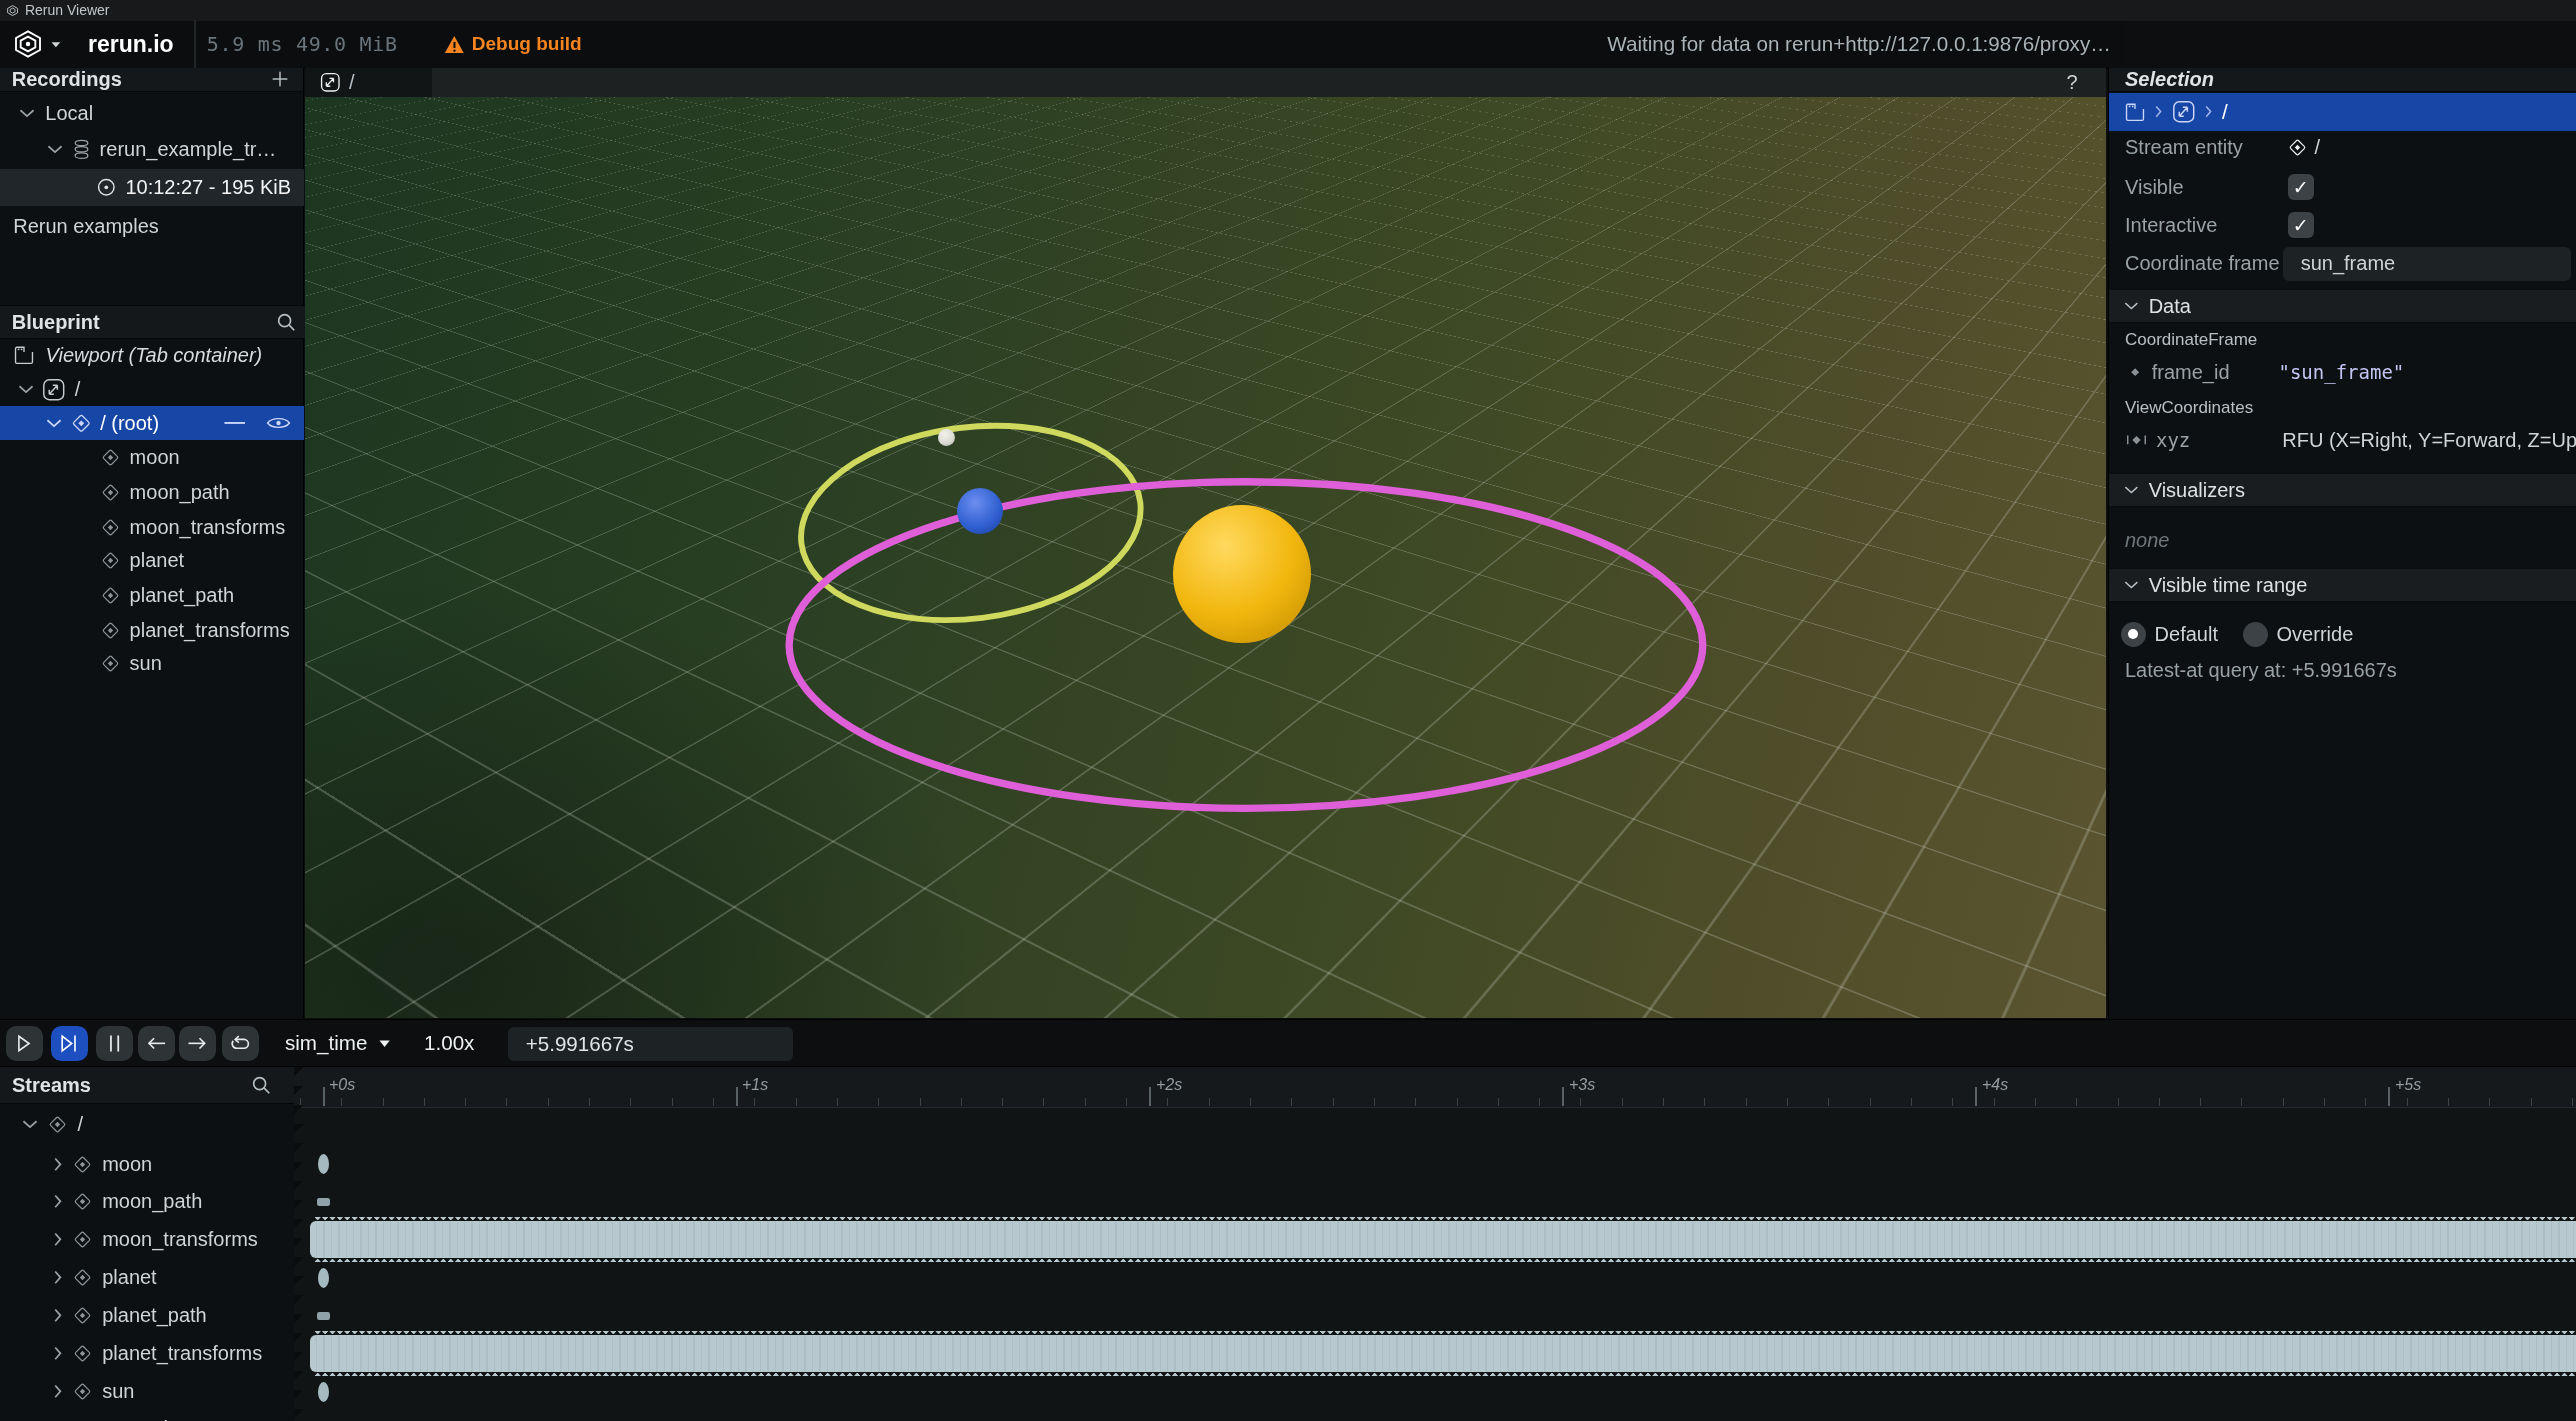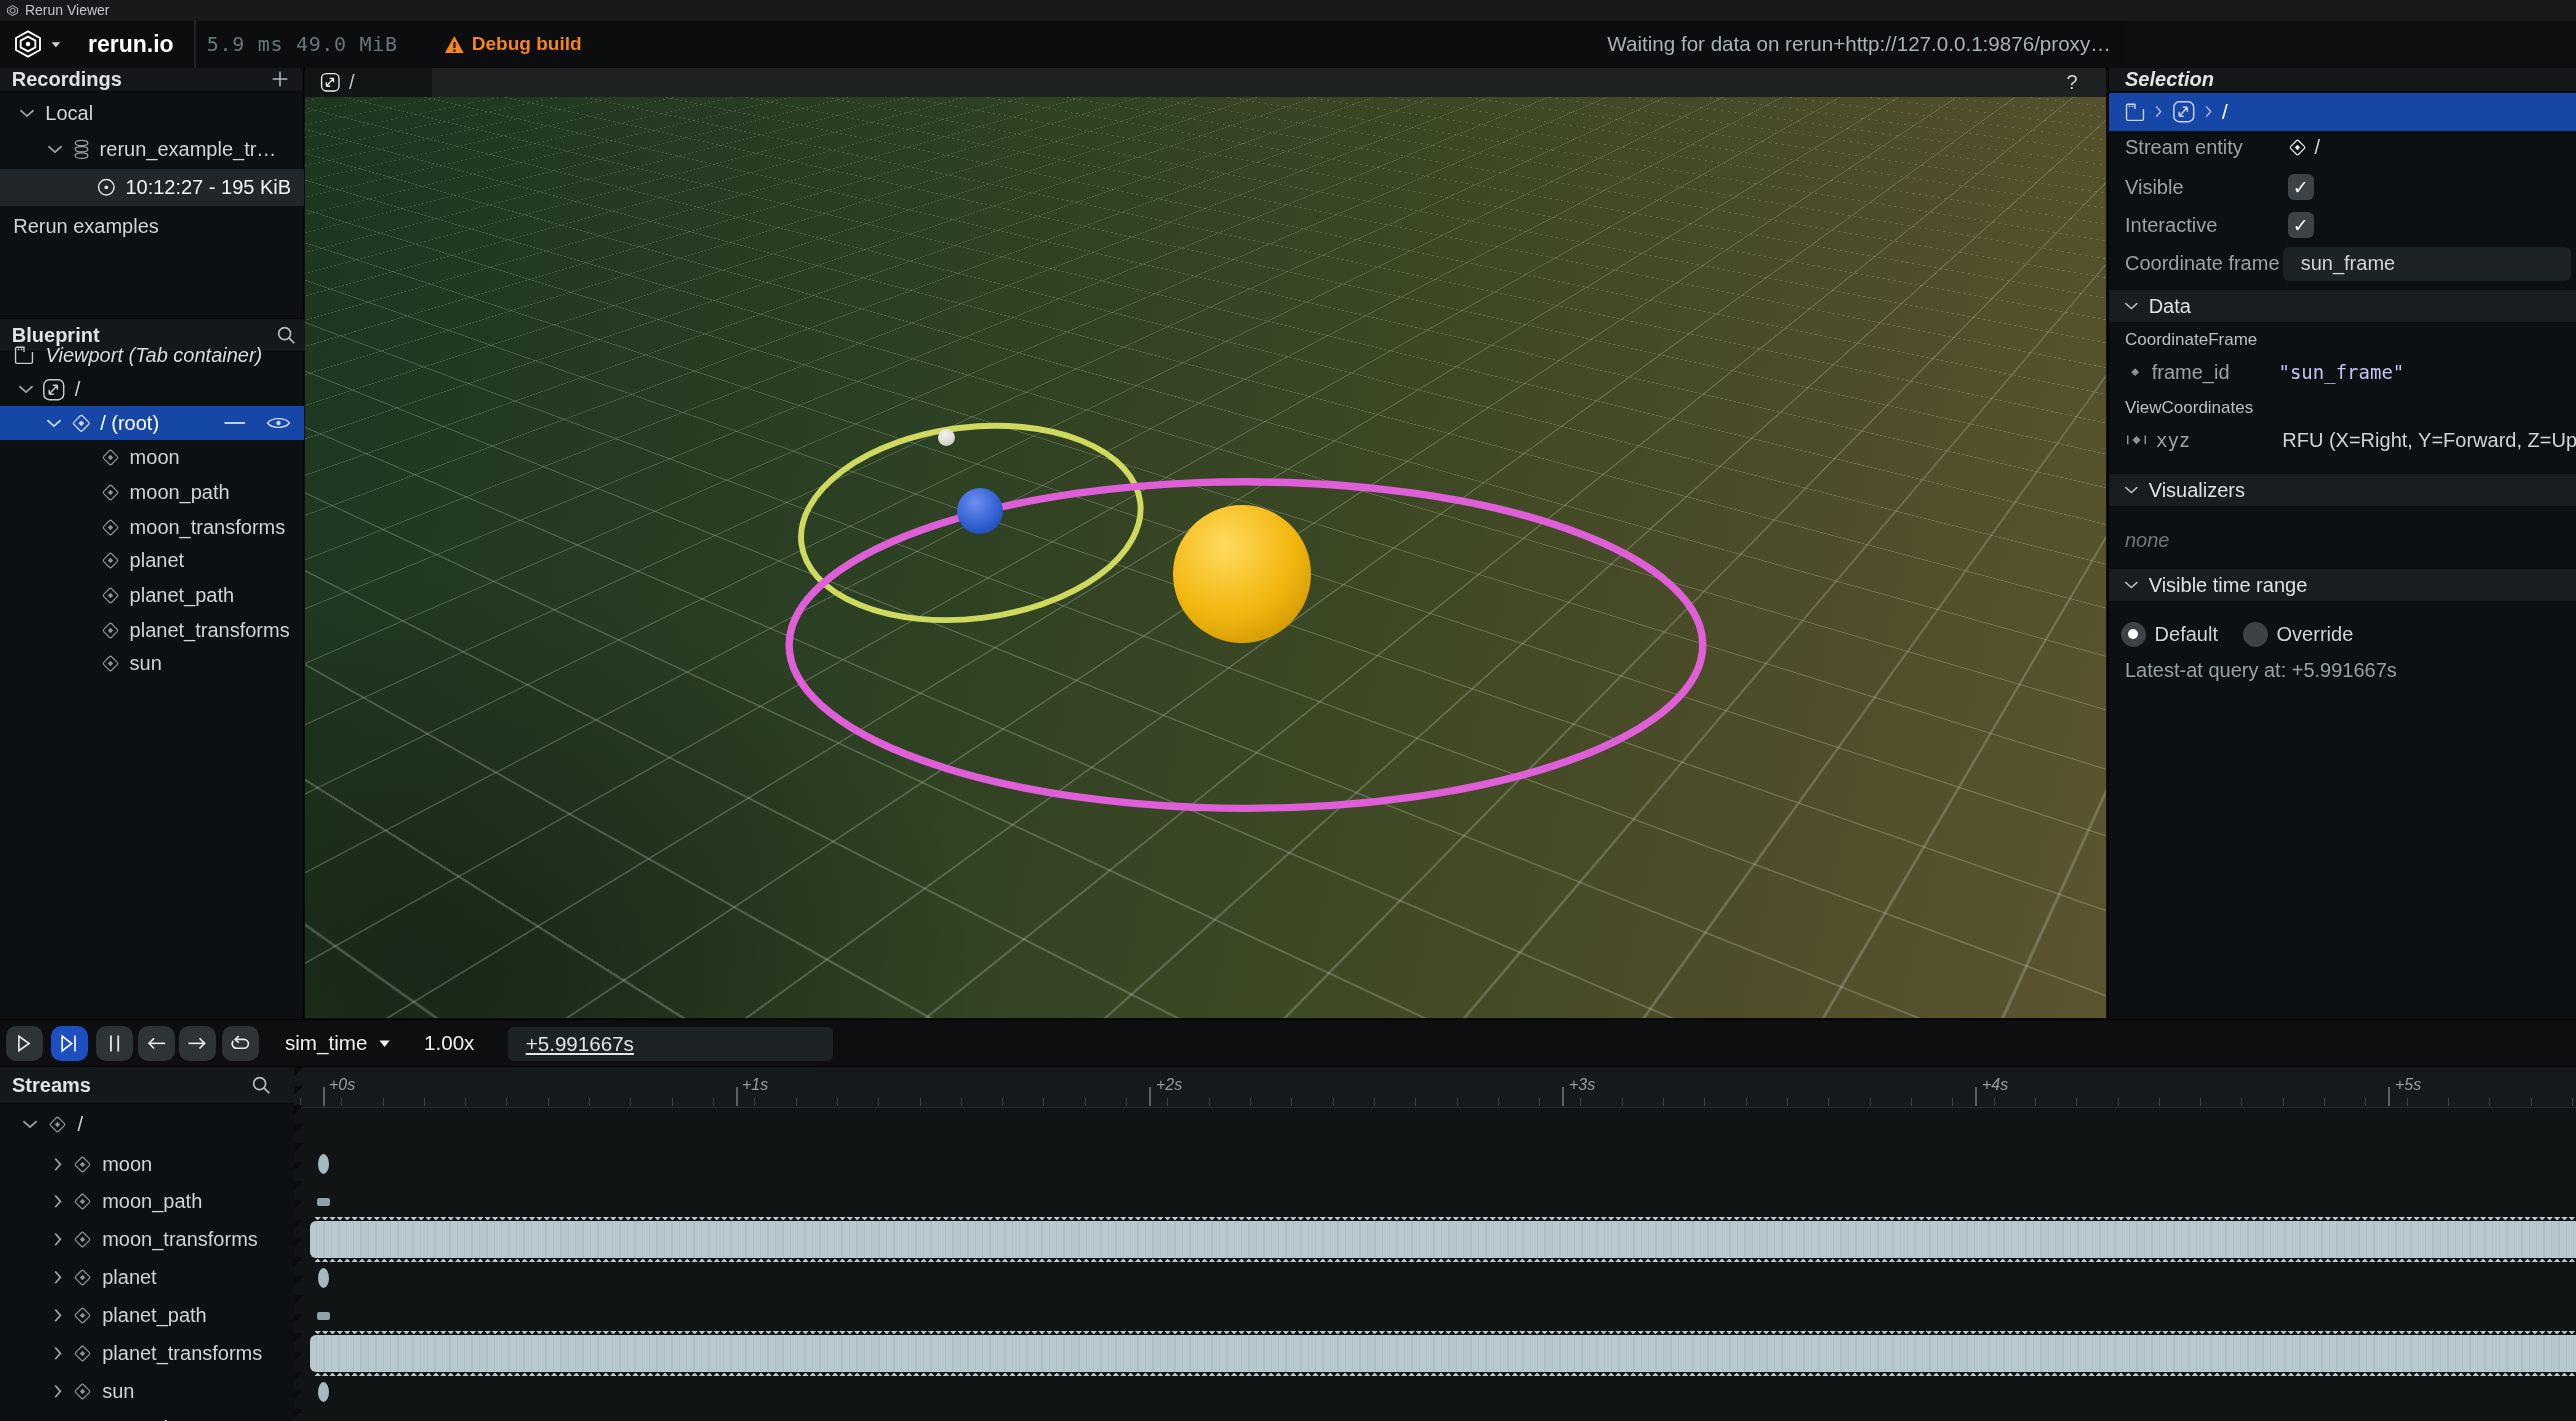--- a/index.html
+++ b/index.html
@@ -163,21 +163,21 @@
             <circle cx="12" cy="12" r="2.2" fill="#dfe3e5" stroke="none"></circle>
           </svg>
       </span>
       <span class="lbl" style="color:#f2f4f5;">10:12:27 - 195 KiB</span>
     </div>
 
     <div class="row" style="left:0; top:144px; width:304px; height:29px; padding-left:13.2px;">
       <span class="lbl">Rerun examples</span>
     </div>
 
-    <div class="phead hdr-strip" style="position:absolute; left:0; top:250px; width:348px; height:34px; border-top:1.5px solid #060808;">
+    <div class="phead hdr-strip" style="position:absolute; left:0; top:237px; width:348px; height:34px; border-top:1.5px solid #060808;">
       <span class="ttl">Blueprint</span>
       <span class="ico" style="margin-left:auto; margin-right:16px;">
         <svg width="22" height="22" viewBox="0 0 24 24" fill="none" stroke="#b9c0c4" stroke-width="1.8">
             <circle cx="10.5" cy="10.5" r="6.5"></circle>
             <line x1="15.5" y1="15.5" x2="21" y2="21"></line>
           </svg>
       </span>
       <span style="color:#b9c0c4; font-size:22px; letter-spacing:1.5px;">⋯</span>
     </div>
 
@@ -508,21 +508,21 @@
       <span style="font-size:20.6px; color:#eef1f2;">sim_time</span>
       <span class="ico">
           <svg width="13.2" height="9.6" viewBox="0 0 18 13">
             <path d="M2 2 L9 11 L16 2 Z" fill="#eef1f2"></path>
           </svg>
         </span>
     </div>
     <div class="row" style="left:424px; top:5.9px; height:35px;">
       <span style="font-size:20.6px; color:#eef1f2;">1.00x</span>
     </div>
-    <div class="chip row" style="left:508px; top:7.4px; width:325px; height:34px; padding-left:17.7px;text-decoration:underline;">
+    <div class="chip row" style="left:508px; top:7.4px; width:285px; height:34px; padding-left:17.7px;">
       <span style="font-size:20.6px; color:#dfe4e6;">+5.991667s</span>
     </div>
   </div>
 
   <div class="panel" style="left:0; top:1067px; width:294px; height:355px; overflow:hidden;">
     <div class="phead hdr-strip" style="height:37px; padding-left:12px;">
       <span class="ttl">Streams</span>
       <span class="ico" style="margin-left:auto; margin-right:10.3px;">
         <svg width="22" height="22" viewBox="0 0 24 24" fill="none" stroke="#b9c0c4" stroke-width="1.8">
             <circle cx="10.5" cy="10.5" r="6.5"></circle>

